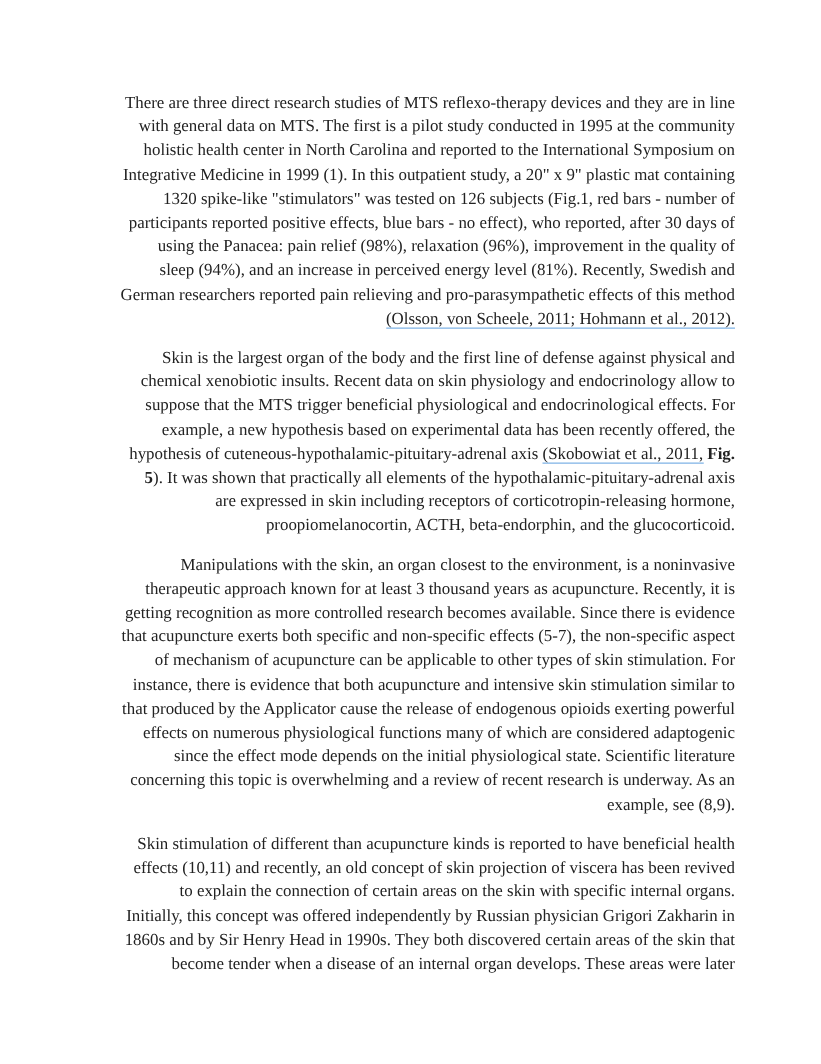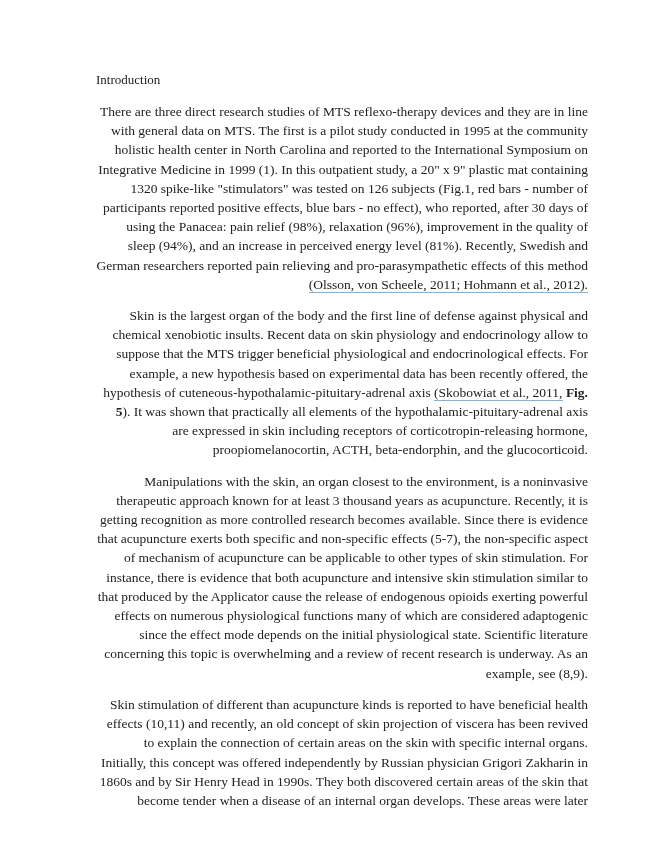--- a/index.html
+++ b/index.html
@@ -27,21 +27,20 @@
     border-bottom: 1.5px solid #7fb3e6;
     color: #222;
     cursor: pointer;
   }
   b.figref { font-weight: bold; }
 </style>
 </head>
 <body>
 
 <div class="page">
-  <div class="subtitle">Introduction</div>
 
   <p class="body"><span>There are three direct research studies of MTS reflexo-therapy devices and they are in line with general data on MTS. The first is a pilot study conducted in 1995 at the community holistic health center in North Carolina and reported to the International Symposium on Integrative Medicine in 1999 (1). In this outpatient study, a 20" x 9" plastic mat containing 1320 spike-like "stimulators" was tested on 126 subjects (Fig.1, red bars - number of participants reported positive effects, blue bars - no effect), who reported, after 30 days of using the Panacea: pain relief (98%), relaxation (96%), improvement in the quality of sleep (94%), and an increase in perceived energy level (81%). Recently, Swedish and German researchers reported pain relieving and pro-parasympathetic effects of this method </span><span class="cite">(Olsson, von Scheele, 2011; Hohmann et al., 2012).</span></p>
 
   <p class="body"><span>Skin is the largest organ of the body and the first line of defense against physical and chemical xenobiotic insults. Recent data on skin physiology and endocrinology allow to suppose that the MTS trigger beneficial physiological and endocrinological effects. For example, a new hypothesis based on experimental data has been recently offered, the hypothesis of cuteneous-hypothalamic-pituitary-adrenal axis </span><span class="cite">(Skobowiat et al., 2011,</span><b class="figref"> Fig. 5</b><span>). It was shown that practically all elements of the hypothalamic-pituitary-adrenal axis are expressed in skin including receptors of corticotropin-releasing hormone, proopiomelanocortin, ACTH, beta-endorphin, and the glucocorticoid.</span></p>
 
   <p class="body">Manipulations with the skin, an organ closest to the environment, is a noninvasive therapeutic approach known for at least 3 thousand years as acupuncture. Recently, it is getting recognition as more controlled research becomes available. Since there is evidence that acupuncture exerts both specific and non-specific effects (5-7), the non-specific aspect of mechanism of acupuncture can be applicable to other types of skin stimulation. For instance, there is evidence that both acupuncture and intensive skin stimulation similar to that produced by the Applicator cause the release of endogenous opioids exerting powerful effects on numerous physiological functions many of which are considered adaptogenic since the effect mode depends on the initial physiological state. Scientific literature concerning this topic is overwhelming and a review of recent research is underway. As an example, see (8,9).</p>
 
   <p class="body">Skin stimulation of different than acupuncture kinds is reported to have beneficial health effects (10,11) and recently, an old concept of skin projection of viscera has been revived to explain the connection of certain areas on the skin with specific internal organs. Initially, this concept was offered independently by Russian physician Grigori Zakharin in 1860s and by Sir Henry Head in 1990s. They both discovered certain areas of the skin that become tender  when a disease of an internal organ develops. These areas were later</p>
 </div>
 

